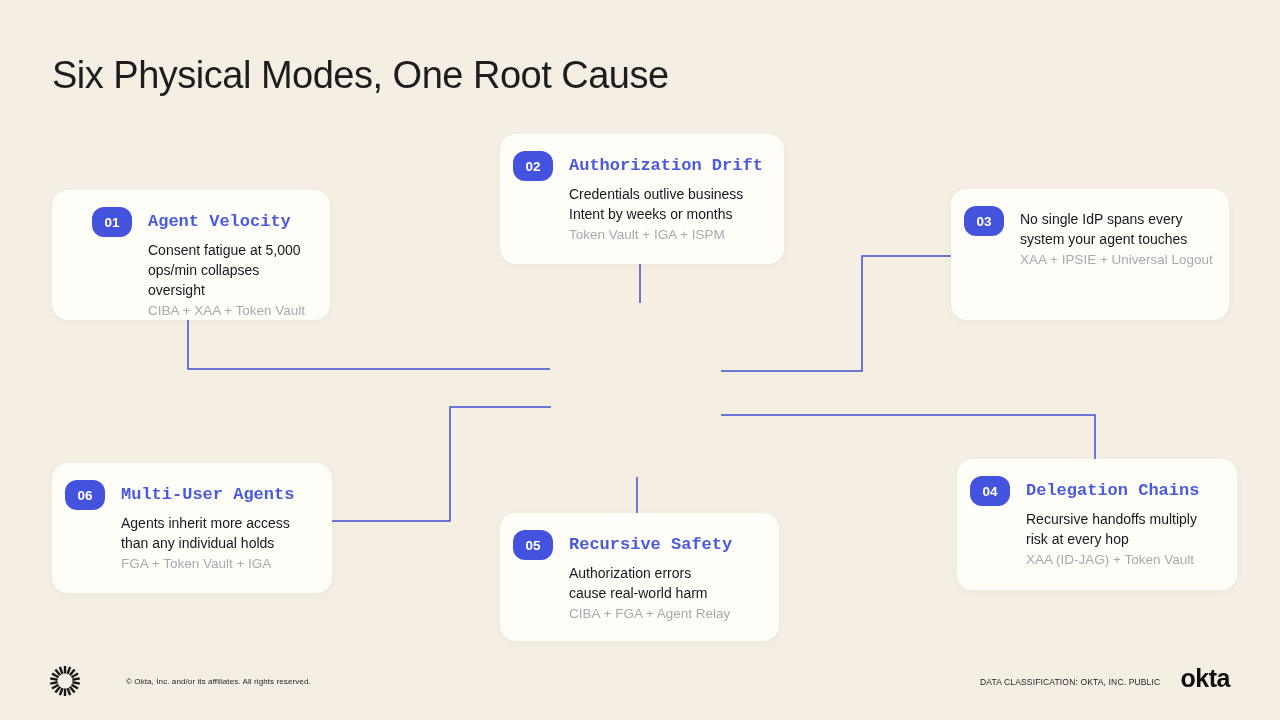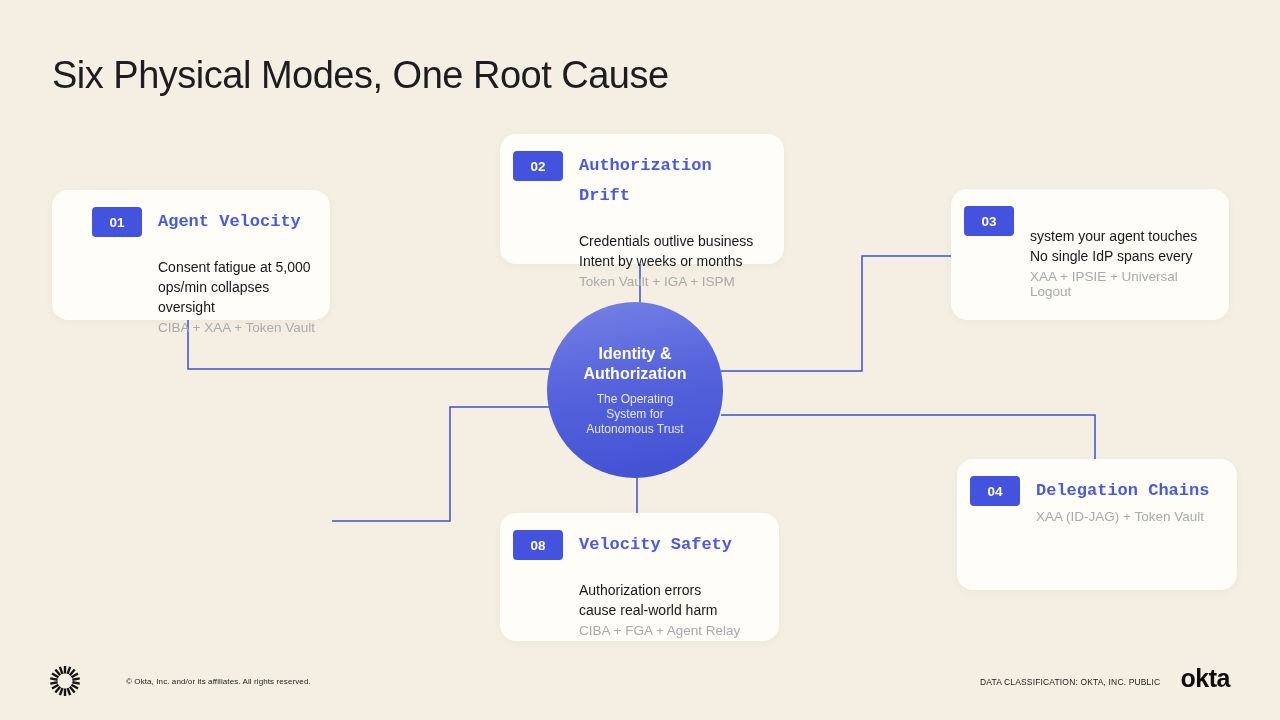--- a/index.html
+++ b/index.html
@@ -78,41 +78,41 @@
   }
   .c1 { left: 52px;  top: 190px; width: 278px; height: 130px; padding-left: 40px; }
   .c2 { left: 500px; top: 134px; width: 284px; height: 130px; }
   .c3 { left: 951px; top: 189px; width: 278px; height: 131px; }
   .c4 { left: 957px; top: 459px; width: 280px; height: 131px; }
   .c5 { left: 500px; top: 513px; width: 279px; height: 128px; }
   .c6 { left: 52px;  top: 463px; width: 280px; height: 130px; }
 
   .badge {
     flex: 0 0 auto;
-    width: 50px;
+    width: 40px;
     height: 30px;
-    border-radius: 4px;
+    border-radius: 12px;
     background: #4453de;
     color: #ffffff;
     font-size: 13.5px;
     font-weight: 700;
     display: flex;
     align-items: center;
     justify-content: center;
   }
   .card-content { margin-left: 16px; }
   .card-title {
     font-size: 17px;
     font-weight: 700;
     color: #4a5ae0;
     line-height: 30px;
     font-family: Liberation Mono, monospace;
   }
   .card-body {
-    margin-top: 20px;
+    margin-top: 3px;
     font-size: 14px;
     line-height: 20px;
     color: #18181b;
   }
   .card-body span { display: block; }
   .card-stack {
     margin-top: 3px;
     font-size: 13.5px;
     color: #a9aaac;
   }
@@ -161,31 +161,20 @@
 
   <svg class="connectors" viewBox="0 0 1280 720">
     <polyline points="640,264 640,303"></polyline>
     <polyline points="637,477 637,513"></polyline>
     <polyline points="188,320 188,369 550,369"></polyline>
     <polyline points="332,521 450,521 450,407 551,407"></polyline>
     <polyline points="721,371 862,371 862,256 951,256"></polyline>
     <polyline points="721,415 1095,415 1095,459"></polyline>
   </svg>
 
-  <div class="center-circle">
-    <div class="center-heading">
-      <span>Identity &amp;</span>
-      <span>Authorization</span>
-    </div>
-    <div class="center-sub">
-      <span>The Operating</span>
-      <span>System for</span>
-      <span>Autonomous Trust</span>
-    </div>
-  </div>
 
   <div class="card c1">
     <div class="badge">01</div>
     <div class="card-content">
       <div class="card-title">Agent Velocity</div>
       <div class="card-body">
         <span>Consent fatigue at 5,000</span>
         <span>ops/min collapses oversight</span>
       </div>
       <div class="card-stack">CIBA + XAA + Token Vault</div>
@@ -201,47 +190,62 @@
         <span>Intent by weeks or months</span>
       </div>
       <div class="card-stack">Token Vault + IGA + ISPM</div>
     </div>
   </div>
 
   <div class="card c3">
     <div class="badge">03</div>
     <div class="card-content">
       <div class="card-body">
+        <span>No single IdP spans every</span>
         <span>system your agent touches</span>
-        <span>No single IdP spans every</span>
       </div>
       <div class="card-stack">XAA + IPSIE + Universal Logout</div>
     </div>
   </div>
 
   <div class="card c4">
     <div class="badge">04</div>
     <div class="card-content">
       <div class="card-title">Delegation Chains</div>
+      <div class="card-body">
+        <span>Recursive handoffs multiply</span>
+        <span>risk at every hop</span>
+      </div>
       <div class="card-stack">XAA (ID-JAG) + Token Vault</div>
     </div>
   </div>
 
   <div class="card c5">
-    <div class="badge">08</div>
-    <div class="card-content">
-      <div class="card-title">Velocity Safety</div>
+    <div class="badge">05</div>
+    <div class="card-content">
+      <div class="card-title">Recursive Safety</div>
       <div class="card-body">
         <span>Authorization errors</span>
         <span>cause real-world harm</span>
       </div>
       <div class="card-stack">CIBA + FGA + Agent Relay</div>
     </div>
   </div>
 
+  <div class="card c6">
+    <div class="badge">06</div>
+    <div class="card-content">
+      <div class="card-title">Multi-User Agents</div>
+      <div class="card-body">
+        <span>Agents inherit more access</span>
+        <span>than any individual holds</span>
+      </div>
+      <div class="card-stack">FGA + Token Vault + IGA</div>
+    </div>
+  </div>
 
   <svg class="aura-icon" viewBox="0 0 36 36">
     <g stroke="#151515" stroke-width="2.4" stroke-linecap="butt">
       <line x1="18" y1="3" x2="18" y2="10.5" transform="rotate(0 18 18)"></line>
       <line x1="18" y1="3" x2="18" y2="10.5" transform="rotate(20 18 18)"></line>
       <line x1="18" y1="3" x2="18" y2="10.5" transform="rotate(40 18 18)"></line>
       <line x1="18" y1="3" x2="18" y2="10.5" transform="rotate(60 18 18)"></line>
       <line x1="18" y1="3" x2="18" y2="10.5" transform="rotate(80 18 18)"></line>
       <line x1="18" y1="3" x2="18" y2="10.5" transform="rotate(100 18 18)"></line>
       <line x1="18" y1="3" x2="18" y2="10.5" transform="rotate(120 18 18)"></line>

